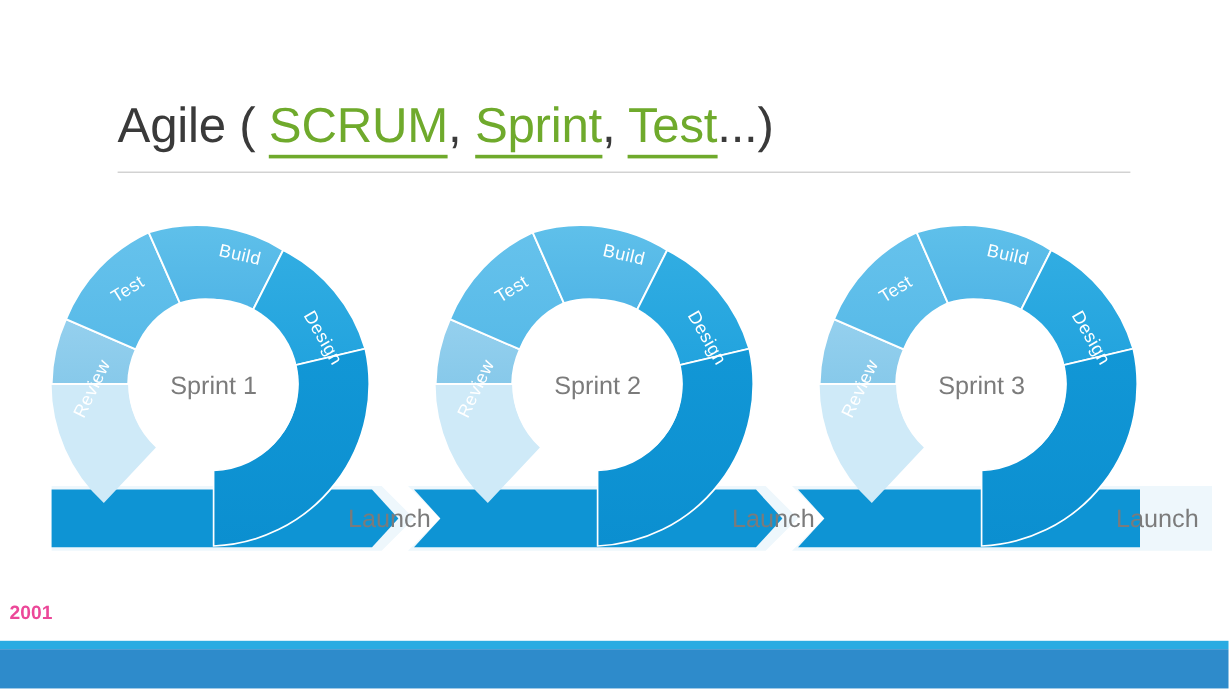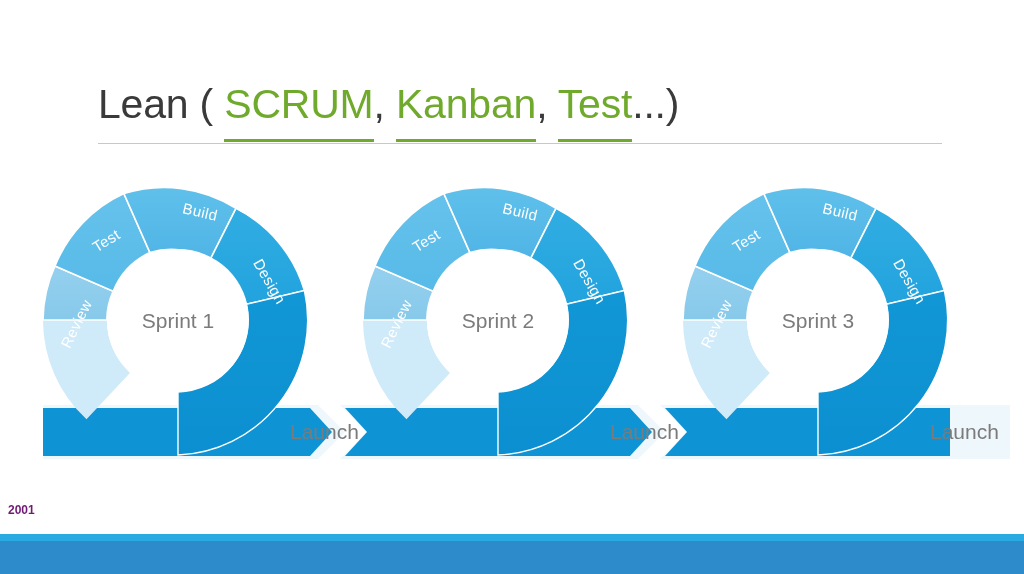--- a/index.html
+++ b/index.html
@@ -32,21 +32,21 @@
     font-weight: 400;
     color: #3a3a3a;
     line-height: 56px;
     white-space: nowrap;
     letter-spacing: -0.2px;
   }
   #slide-title .lnk {
     color: #6faa2c;
     text-decoration: none;
     border-bottom: 3px solid #6faa2c;
-    padding-bottom: 12px;
+    padding-bottom: 2px;
   }
   #title-rule {
     position: absolute;
     left: 0;
     top: 67px;
     width: 844px;
     height: 1px;
     background: #c8c8c8;
   }
 
@@ -80,23 +80,23 @@
     fill: #7b7b7b;
     font-weight: 400;
   }
 
   
   #footer-number {
     position: absolute;
     left: 8px;
     top: 503px;
     font-family: "Liberation Sans", sans-serif;
-    font-size: 12px;
+    font-size: 16px;
     font-weight: 700;
-    color: #701a75;
+    color: #ec4899;
   }
   #footer-bar {
     position: absolute;
     left: 0;
     top: 534px;
     width: 1024px;
     height: 40px;
   }
   #footer-accent {
     position: absolute;
@@ -115,21 +115,21 @@
     background: #2e8bcb;
   }
 </style>
 </head>
 <body>
 
 <div id="slide">
 
   <div id="title-block">
     <div id="slide-title">
-      <span>Lean ( </span><a class="lnk" href="#">SCRUM</a><span>, </span><a class="lnk" href="#">Kanban</a><span>, </span><a class="lnk" href="#">Test</a><span>...)</span>
+      <span>Agile ( </span><a class="lnk" href="#">SCRUM</a><span>, </span><a class="lnk" href="#">Sprint</a><span>, </span><a class="lnk" href="#">Test</a><span>...)</span>
     </div>
     <div id="title-rule"></div>
   </div>
 
   <div id="diagram">
     <svg width="1024" height="330" viewBox="0 0 1024 330" xmlns="http://www.w3.org/2000/svg">
       <defs>
 
         <filter id="softsh" x="-20%" y="-20%" width="150%" height="160%">
           <feDropShadow dx="0" dy="2" stdDeviation="2.5" flood-color="#7fb9da" flood-opacity="0.35"></feDropShadow>

